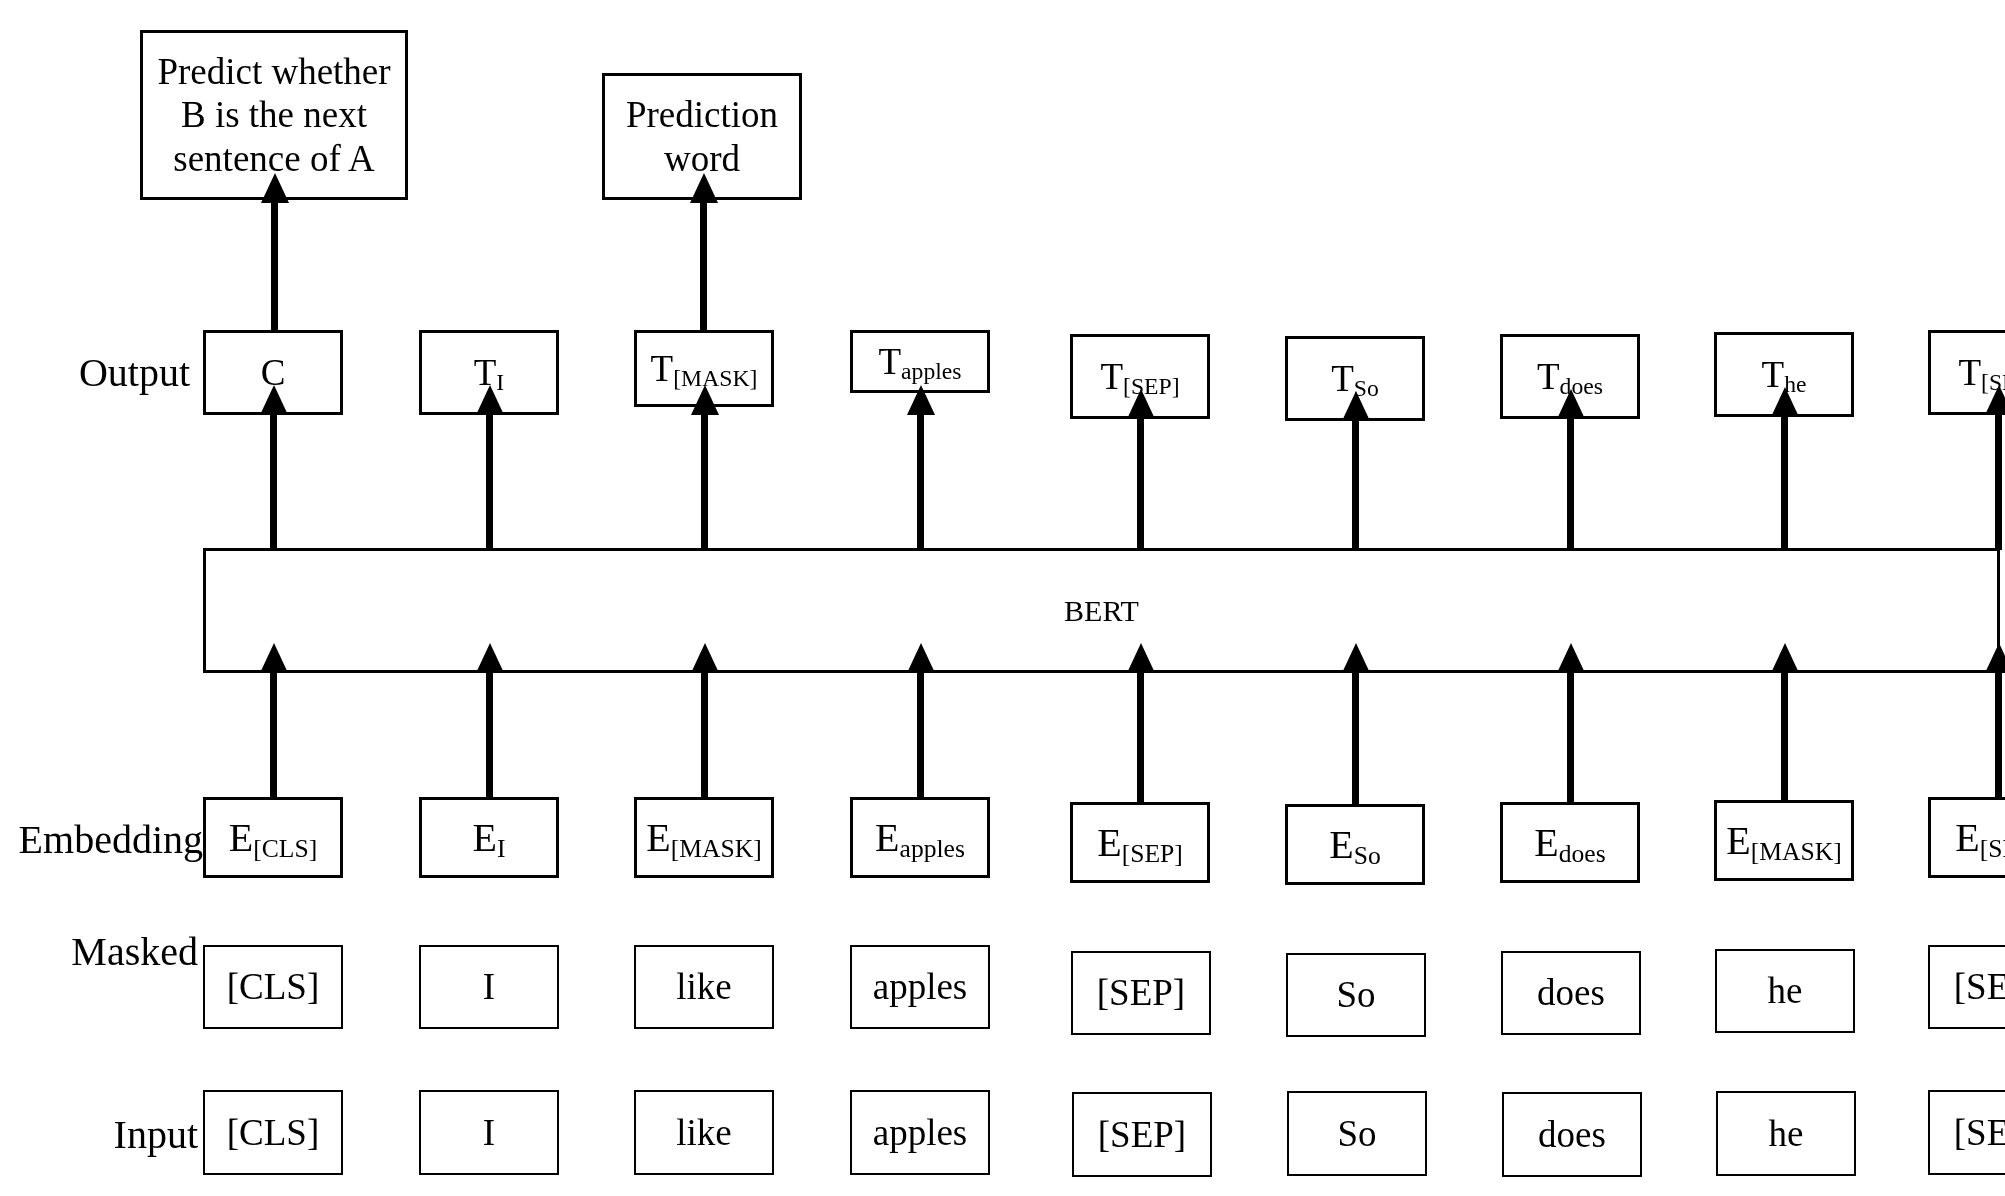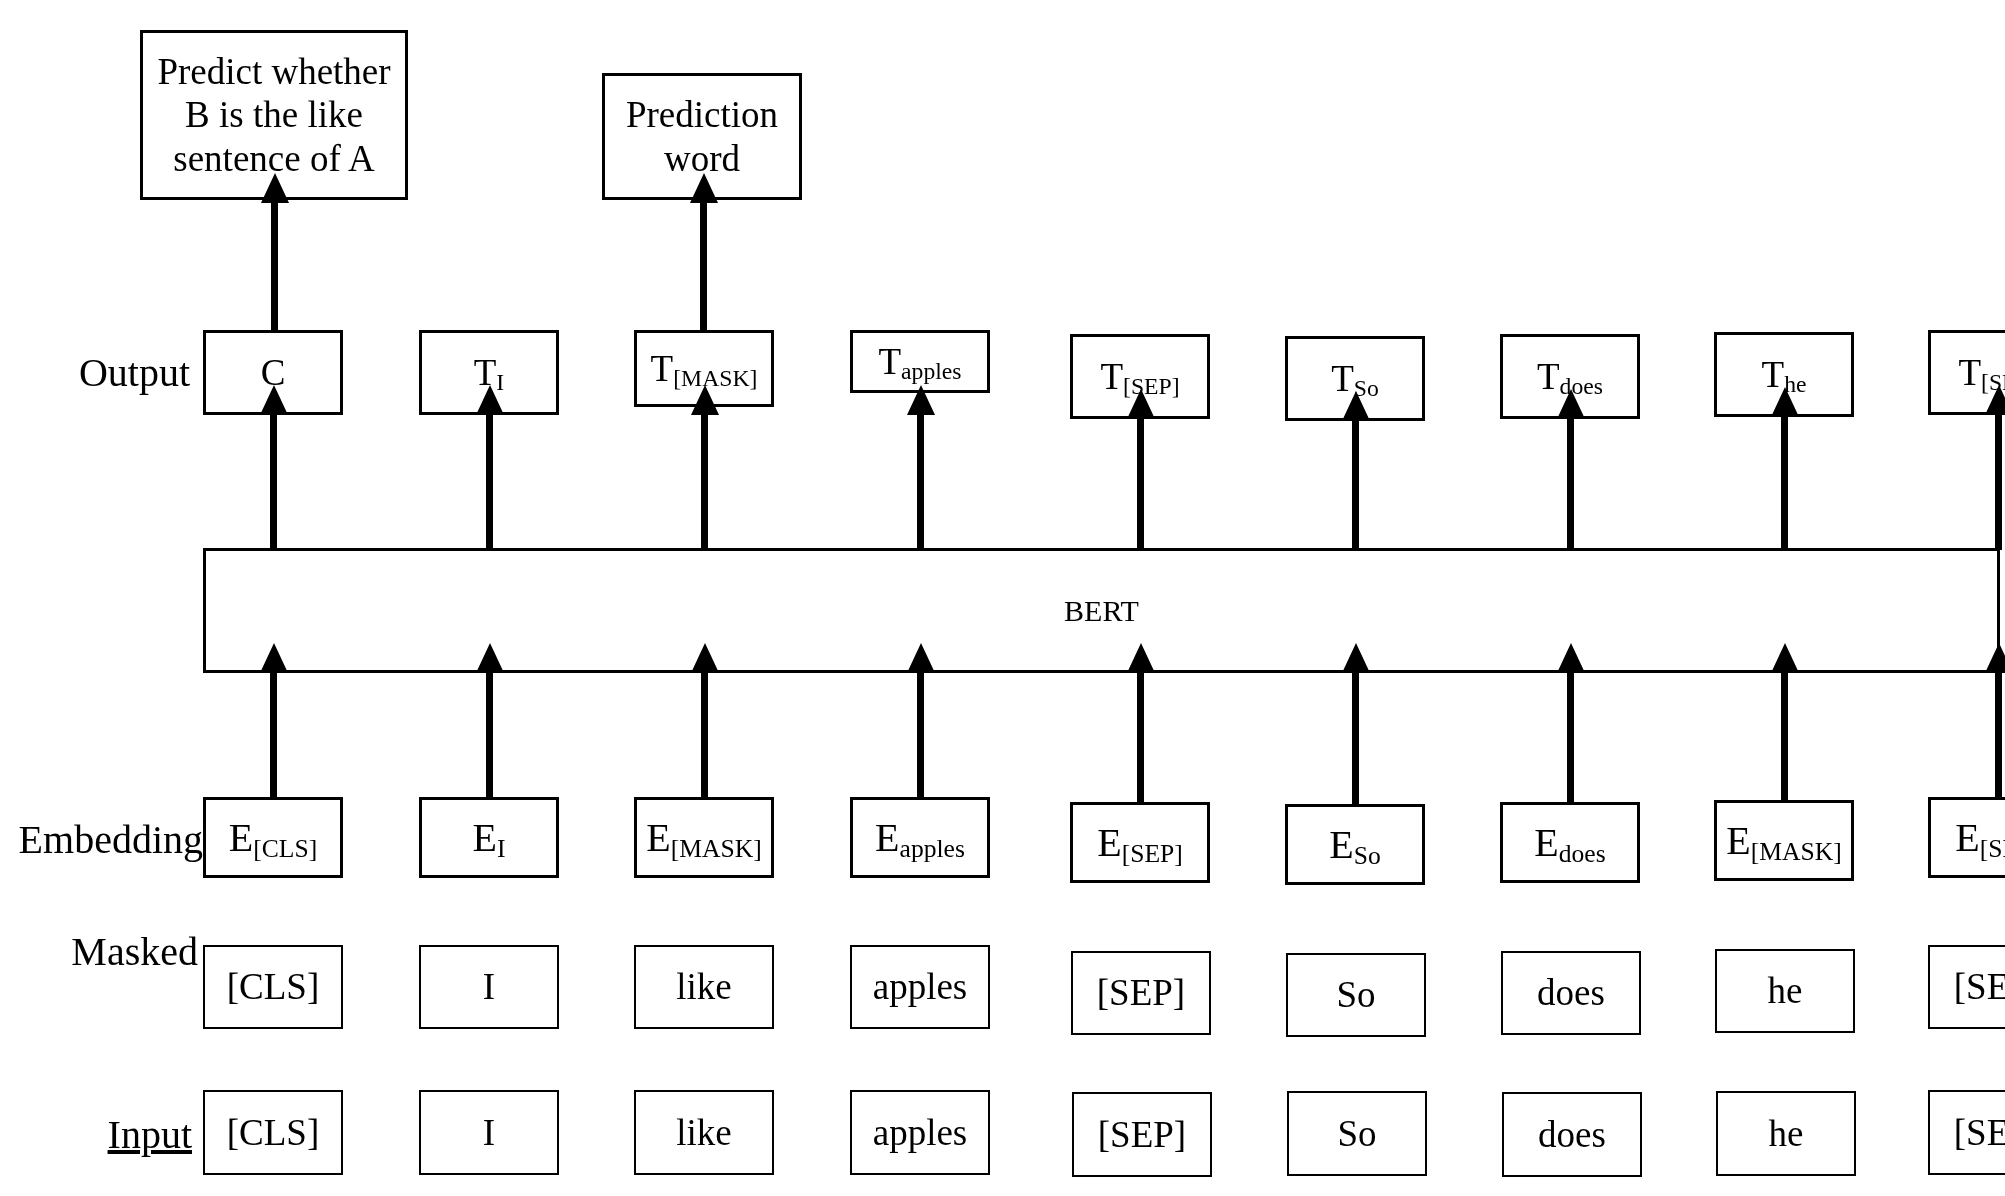--- a/index.html
+++ b/index.html
@@ -45,39 +45,39 @@
   sub{font-size:0.64em;vertical-align:-0.22em;line-height:0;}
 </style>
 </head>
 <body>
 
 <div class="stage">
 
   <div class="box predbox" id="nsp-head-box" style="left:140px;top:30px;width:268px;height:170px;">
     <div>
       <div>Predict whether</div>
-      <div>B is the like</div>
+      <div>B is the next</div>
       <div>sentence of A</div>
     </div>
   </div>
 
   <div class="box predbox" id="mlm-head-box" style="left:602px;top:73px;width:200px;height:127px;">
     <div>
       <div>Prediction</div>
       <div>word</div>
     </div>
   </div>
 
   <div class="arrow" style="left:271px;top:203px;height:127px;"></div>
   <div class="arrow" style="left:700px;top:203px;height:127px;"></div>
 
   <div class="rowlabel" style="left:0px;top:353px;width:190px;">Output</div>
   <div class="rowlabel" style="left:0px;top:820px;width:203px;">Embedding</div>
   <div class="rowlabel" style="left:0px;top:932px;width:198px;">Masked</div>
-  <div class="rowlabel" style="left:0px;top:1115px;width:192px;text-decoration:underline;">Input</div>
+  <div class="rowlabel" style="left:6px;top:1115px;width:192px;">Input</div>
 
   <div class="box bertbox" style="left:203px;top:548px;width:1797px;height:125px;">
     <span>BERT</span>
   </div>
 
   <div id="columns-host">
       <div class="box tokbox" style="left: 203px; top: 330px; width: 140px; height: 85px;">
         <span>C</span>
       </div>
       <div class="arrow" style="left: 270px; top: 415px; height: 135px;"></div>

